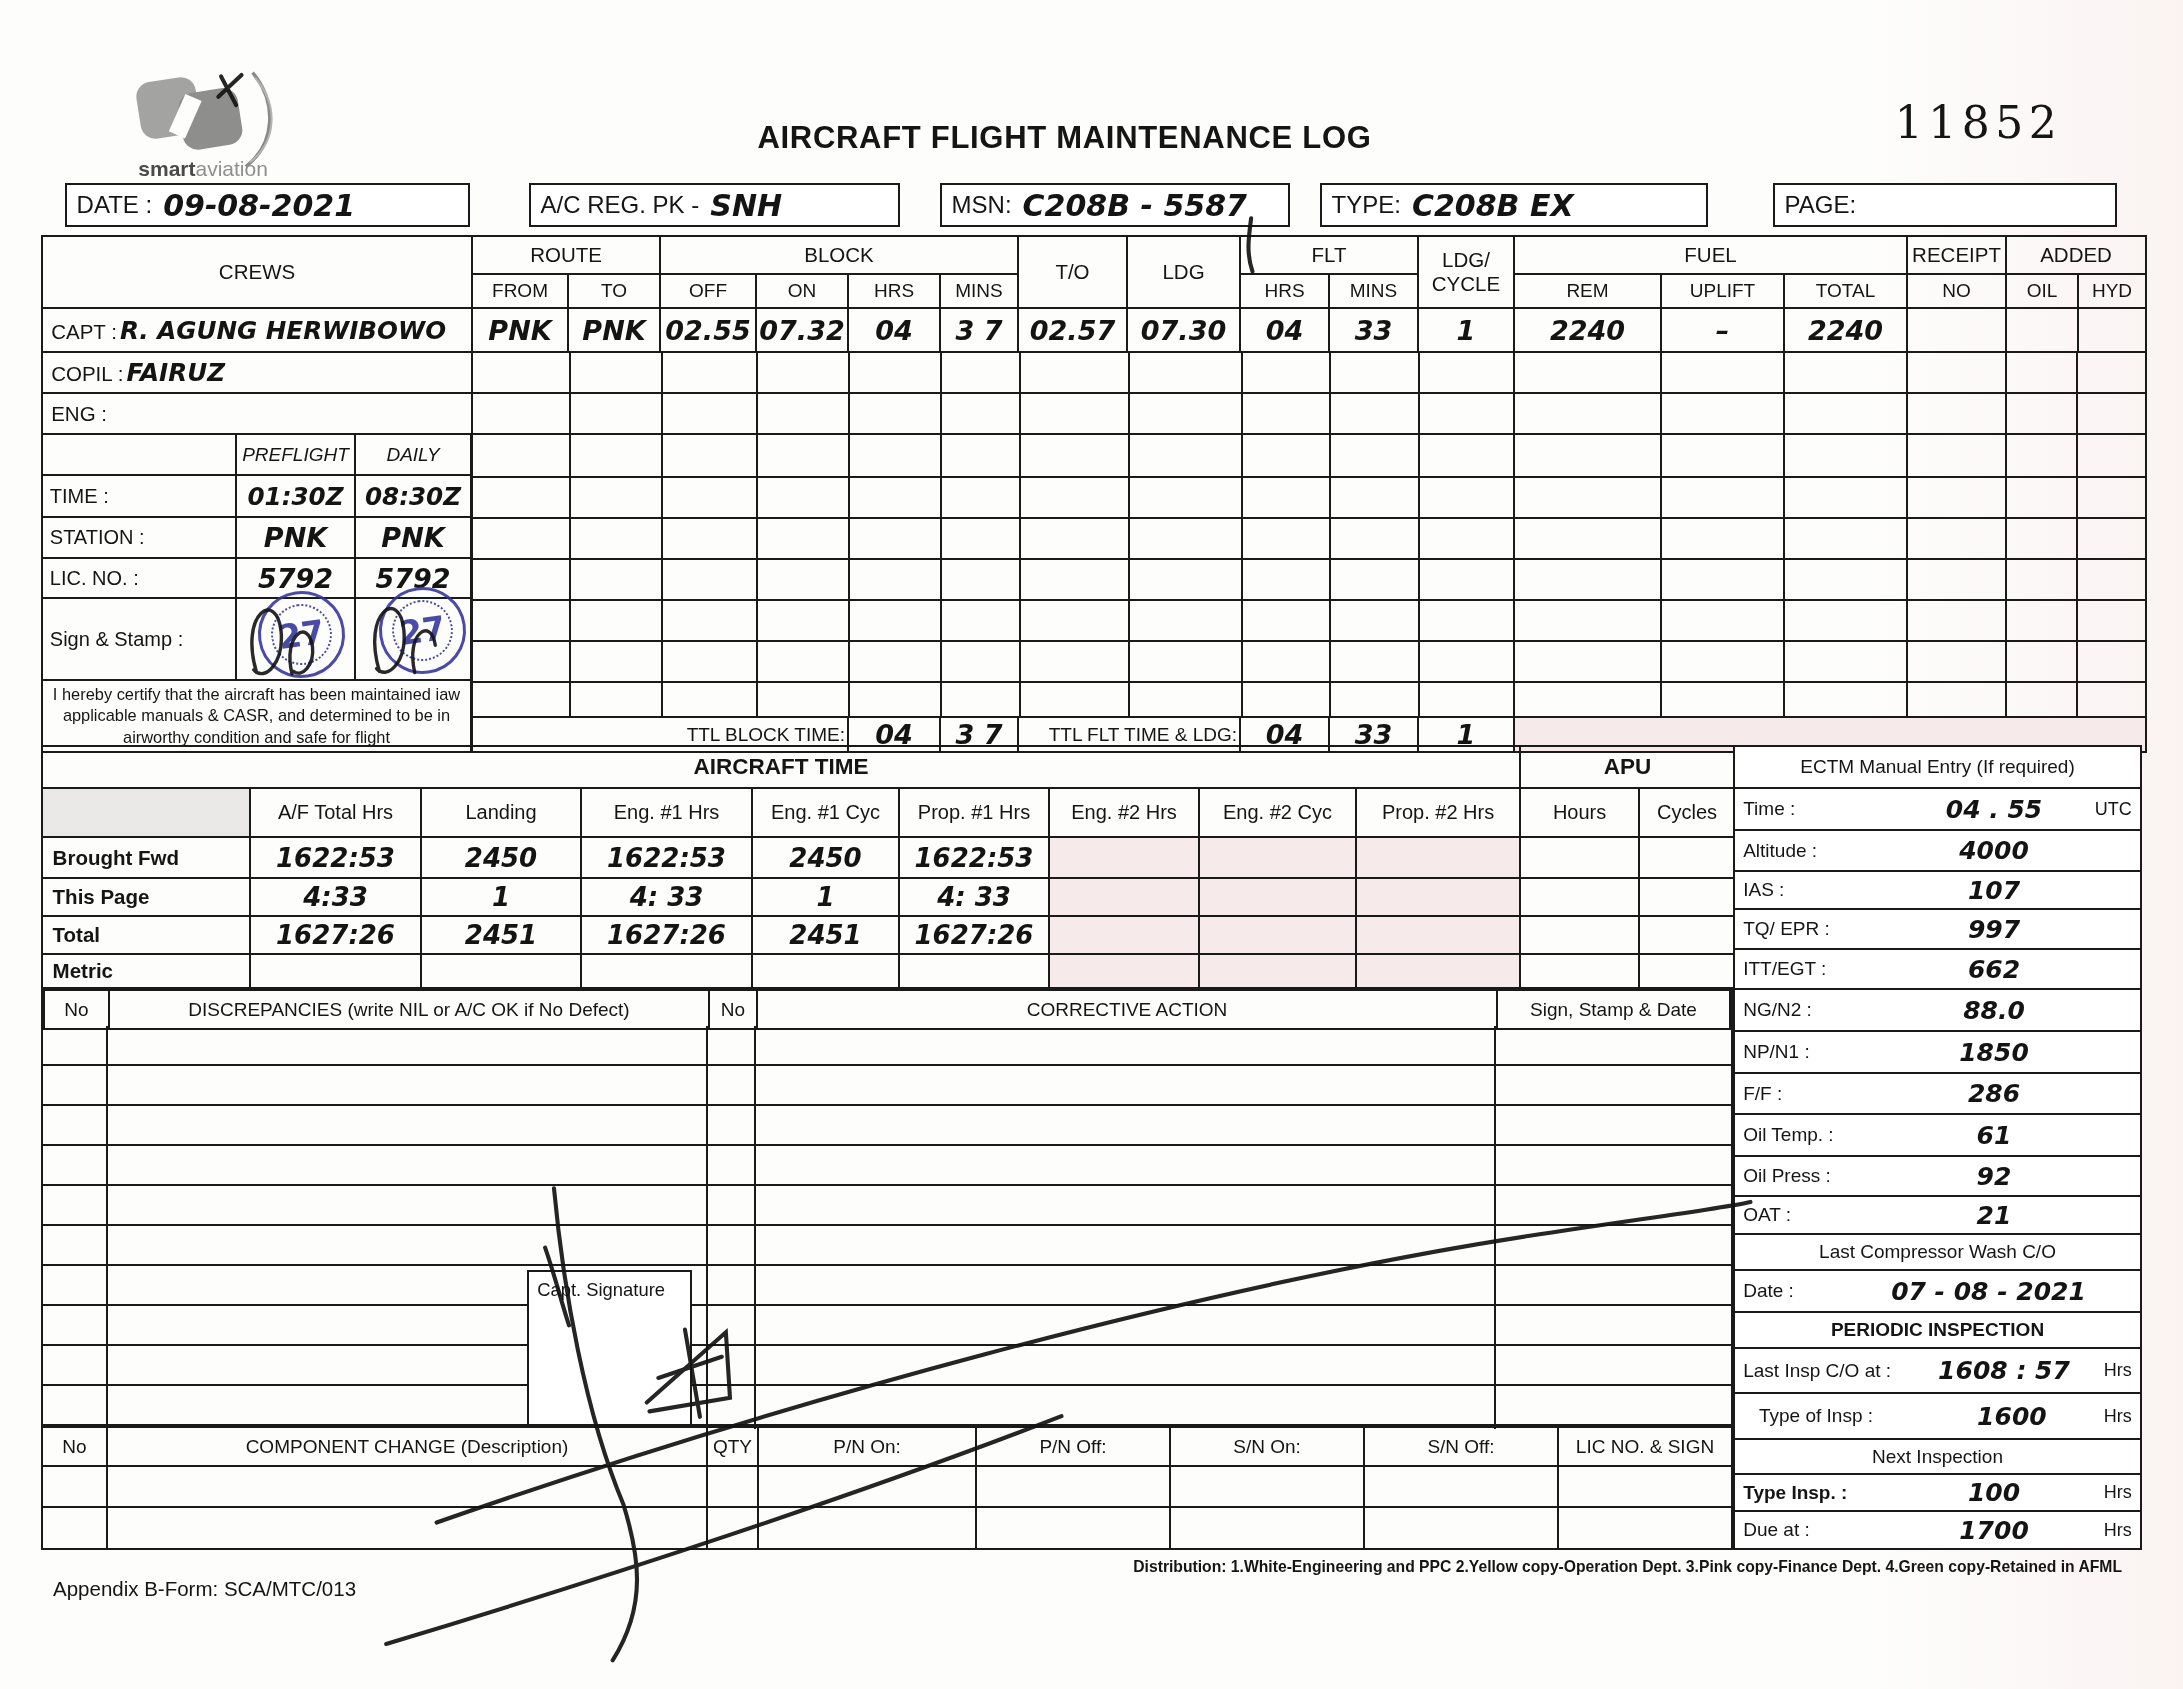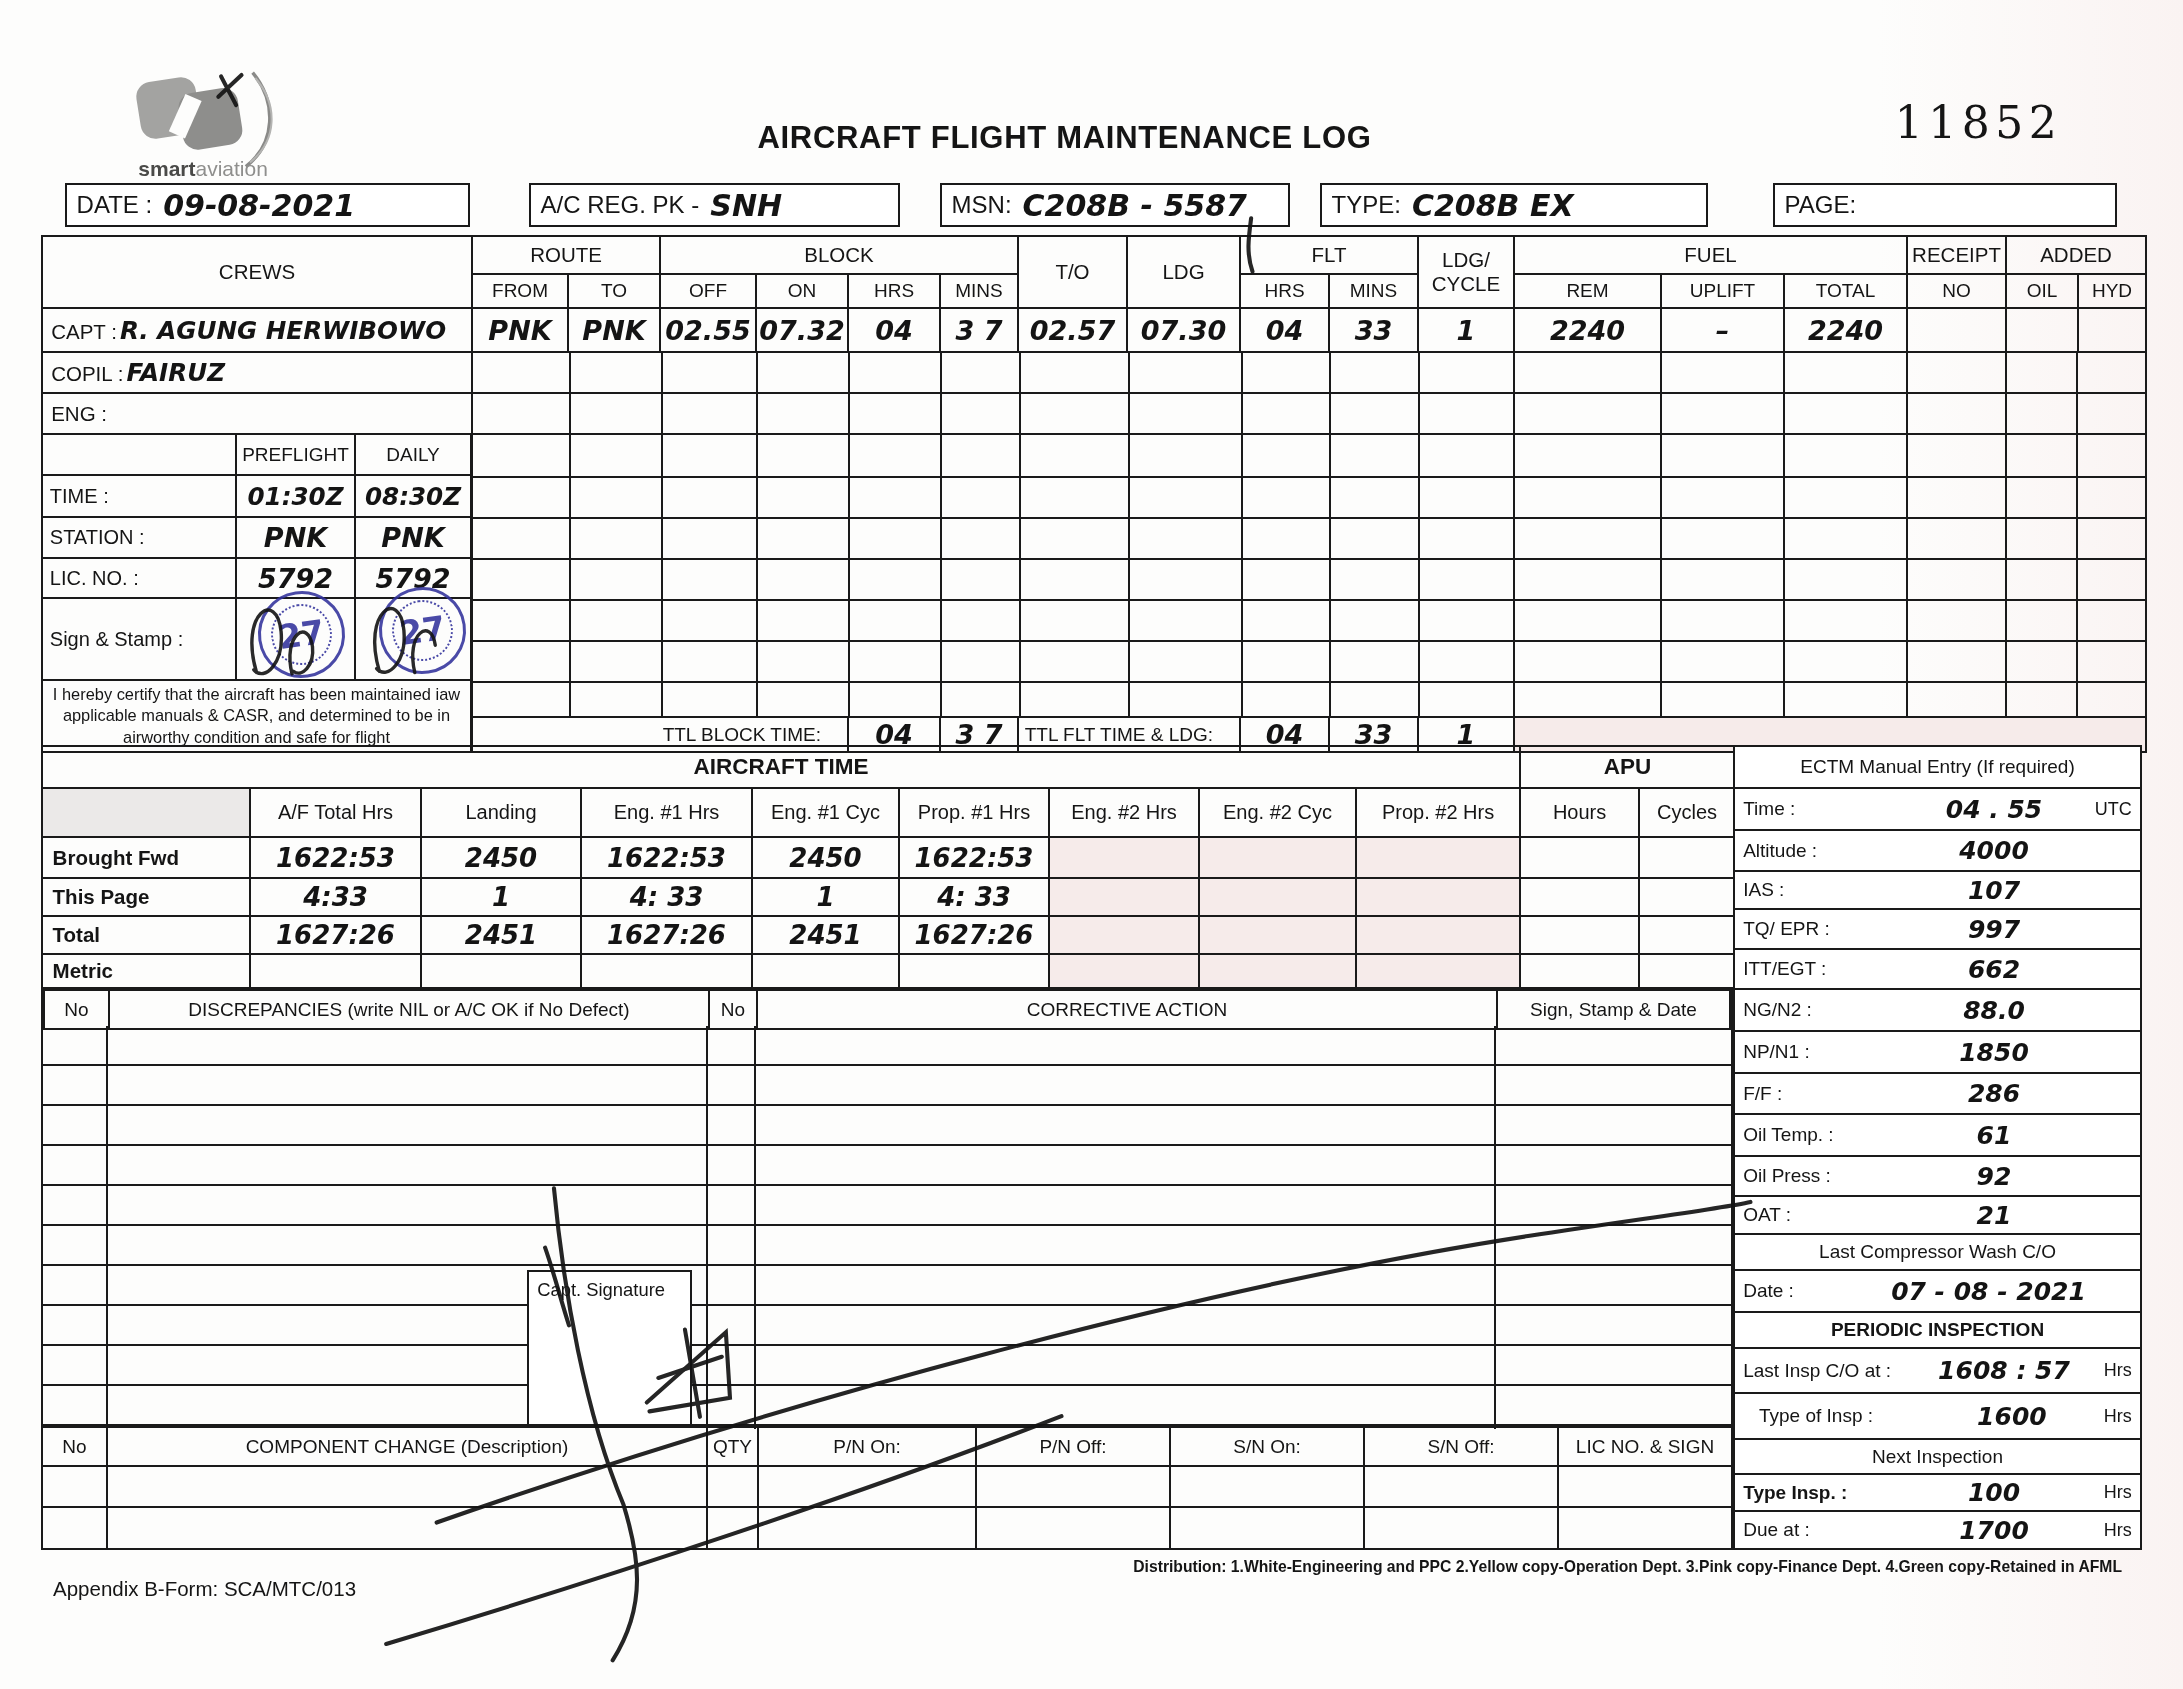--- a/index.html
+++ b/index.html
@@ -58,21 +58,21 @@
     linear-gradient(#1a1a1a,#1a1a1a) 1603px 0/2px 100% no-repeat,
     linear-gradient(#1a1a1a,#1a1a1a) 0 41px/100% 2px no-repeat,
     linear-gradient(#1a1a1a,#1a1a1a) 0 82px/100% 2px no-repeat,
     linear-gradient(#1a1a1a,#1a1a1a) 0 123px/100% 2px no-repeat,
     linear-gradient(#1a1a1a,#1a1a1a) 0 164px/100% 2px no-repeat,
     linear-gradient(#1a1a1a,#1a1a1a) 0 205px/100% 2px no-repeat,
     linear-gradient(#1a1a1a,#1a1a1a) 0 246px/100% 2px no-repeat;}
   .subtbl td{border:2px solid #1a1a1a;}
   .subtbl .lab{font-size:20px;padding-left:6.8px;}
   .cert{font-size:16.4px;line-height:1.32;text-align:center;padding:2.7px 5.5px;}
-  .ttl-lab{font-size:19px;text-align:right;padding-right:26px;white-space:nowrap;}
+  .ttl-lab{font-size:19px;text-align:right;padding-right:2px;white-space:nowrap;}
   .pink{background:#f6ebea;}
   .gray{background:#ebe9e8;}
   .at-title{font-size:22.5px;font-weight:bold;text-align:center;}
   .at-col{font-size:20px;text-align:center;}
   .at-lab{font-size:20.5px;font-weight:bold;padding-left:9.6px;}
   .at-val{font-size:25px;text-align:center;}
   .ectm{position:absolute;left:1733px;top:745px;width:409px;border:2.7px solid #1a1a1a;background:#fff;box-sizing:border-box;}
   .ectm-sec{border-top:2.7px solid #1a1a1a;}
   .erow{display:flex;align-items:center;border-top:2px solid #1a1a1a;box-sizing:border-box;padding:0 8.2px;}
   .erow:first-child{border-top:none;}
@@ -228,21 +228,21 @@
       </tr>
       <tr style="height:41px;">
         <td rowspan="8" style="padding:0;vertical-align:top;">
           <table class="subtbl" style="width:430px;margin:-2px;">
             <colgroup>
                   <col style="width:194px">
                   <col style="width:119px">
                   <col style="width:116px">
                 </colgroup>
             <tbody>
-                  <tr style="height:41px;">
+                  <tr style="height:41px;font-style:italic;">
               <td></td>
               <td class="chead">PREFLIGHT</td>
               <td class="chead">DAILY</td>
             </tr>
             <tr style="height:42px;">
               <td class="lab">TIME  :</td>
               <td class="dcell"><span class="hw" style="font-size:24.6px;">01:30Z</span></td>
               <td class="dcell"><span class="hw" style="font-size:24.6px;">08:30Z</span></td>
             </tr>
             <tr style="height:41px;">

